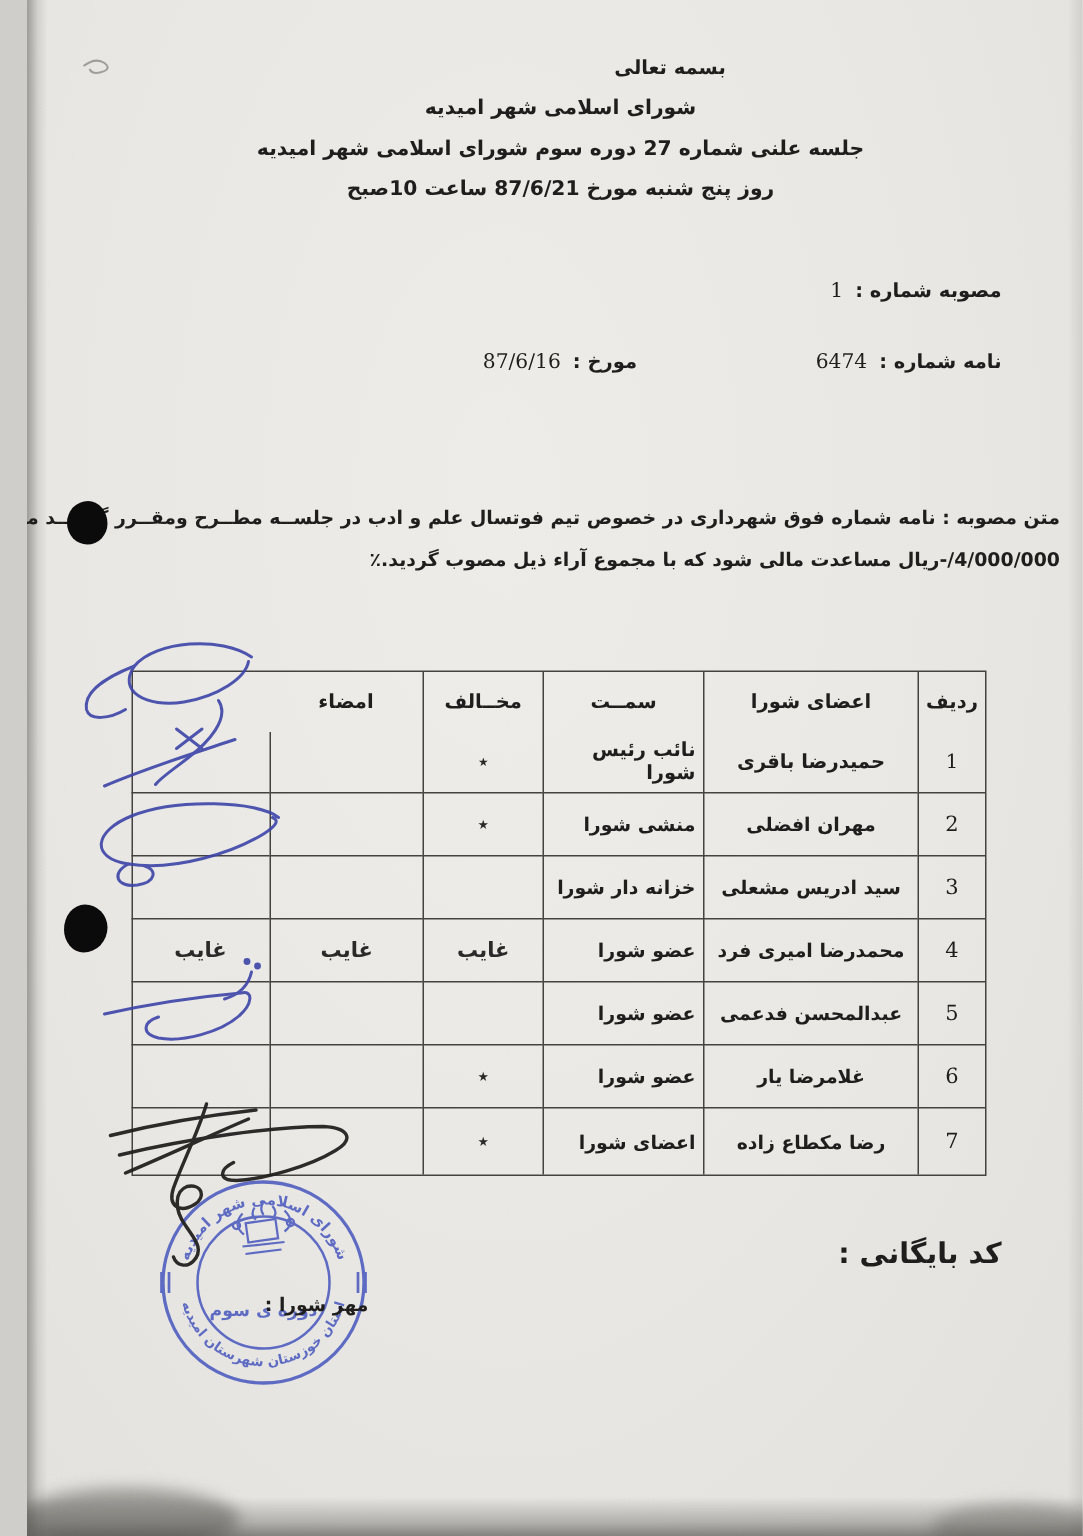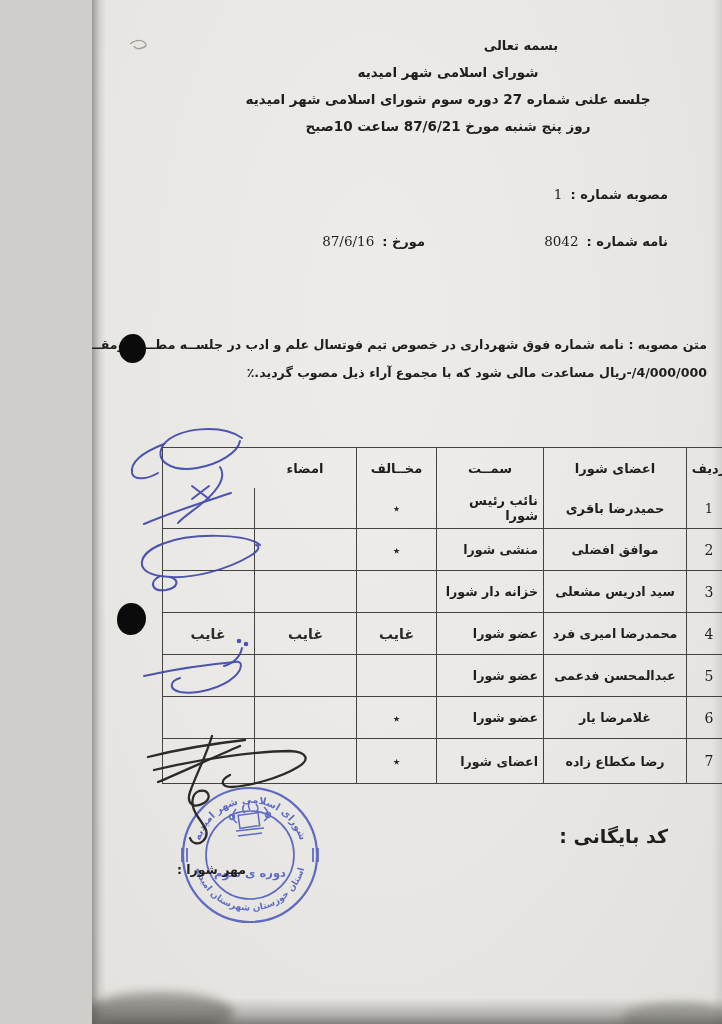--- a/index.html
+++ b/index.html
@@ -1,21 +1,21 @@
 <!DOCTYPE html>
 <html lang="fa" dir="rtl" style="--paper: #e9e8e4; --ink: #1f1e1c; --table-line: #45433f; --ink-blue: #3d44a8; --stamp-blue: #4151bd;"><head>
 <meta charset="utf-8">
 <style>
   :root{
     --paper:#e9e8e4; --ink:#1f1e1c; --table-line:#45433f;
     --ink-blue:#3d44a8; --stamp-blue:#4151bd;
   }
   html,body{margin:0;padding:0;background:#cfcecb;}
   .sheet{
-    position:relative; width:630px; height:1024px; overflow:hidden;
+    position:relative; width:704px; height:1024px; overflow:hidden;
     background:radial-gradient(ellipse at 45% 32%, #edece8 0%, #e8e7e3 55%, #e1e0dc 100%);
     font-family:"DejaVu Sans", sans-serif; color:var(--ink);
     direction:rtl;
   }
   
   .edge-left{position:absolute;left:0;top:0;width:14px;height:100%;
     background:linear-gradient(to right, rgba(95,93,89,.55), rgba(120,118,114,.18) 55%, rgba(120,118,114,0));z-index:1;}
   .edge-right{position:absolute;right:0;top:0;width:10px;height:100%;
     background:linear-gradient(to left, rgba(150,148,144,.25), rgba(150,148,144,0));z-index:1;}
   .edge-bottom{position:absolute;left:0;bottom:0;width:100%;height:26px;
@@ -73,21 +73,21 @@
   <div class="abs hline" style="top:64px">شورای اسلامی شهر امیدیه</div>
   <div class="abs hline" style="top:91px">جلسه علنی شماره 27 دوره سوم شورای اسلامی شهر امیدیه</div>
   <div class="abs hline" style="top:118px">روز پنج شنبه مورخ 87/6/21 ساعت 10صبح</div>
 
   <div class="abs metaRow" style="top:186px;right:54px">
     <span>مصوبه شماره :</span>
     <span class="num">1</span>
   </div>
   <div class="abs metaRow" style="top:233px;right:54px">
     <span>نامه شماره :</span>
-    <span class="num">8042</span>
+    <span class="num">6474</span>
   </div>
   <div class="abs metaRow" style="top:233px;right:297px">
     <span>مورخ :</span>
     <span class="num">87/6/16</span>
   </div>
 
   <div class="abs res" style="top:331px;right:15px">
     <div>متن مصوبه : نامه شماره فوق شهرداری در خصوص تیم فوتسال علم و ادب در جلســه مطــرح ومقــرر گردیــد مبلــغ</div>
     <div>4/000/000/-ریال مساعدت مالی شود که با مجموع آراء ذیل مصوب گردید.٪</div>
   </div>
@@ -105,21 +105,21 @@
       <div class="cell no">1</div>
       <div class="cell">حمیدرضا باقری</div>
       <div class="cell pos">نائب رئیس شورا</div>
       <div class="cell mark">٭</div>
       <div class="cell mark"></div>
       <div class="cell mark"></div>
     </div>
 
     <div class="tr">
       <div class="cell no">2</div>
-      <div class="cell">موافق افضلی</div>
+      <div class="cell">مهران افضلی</div>
       <div class="cell pos">منشی شورا</div>
       <div class="cell mark">٭</div>
       <div class="cell mark"></div>
       <div class="cell mark"></div>
     </div>
 
     <div class="tr">
       <div class="cell no">3</div>
       <div class="cell">سید ادریس مشعلی</div>
       <div class="cell pos">خزانه دار شورا</div>

